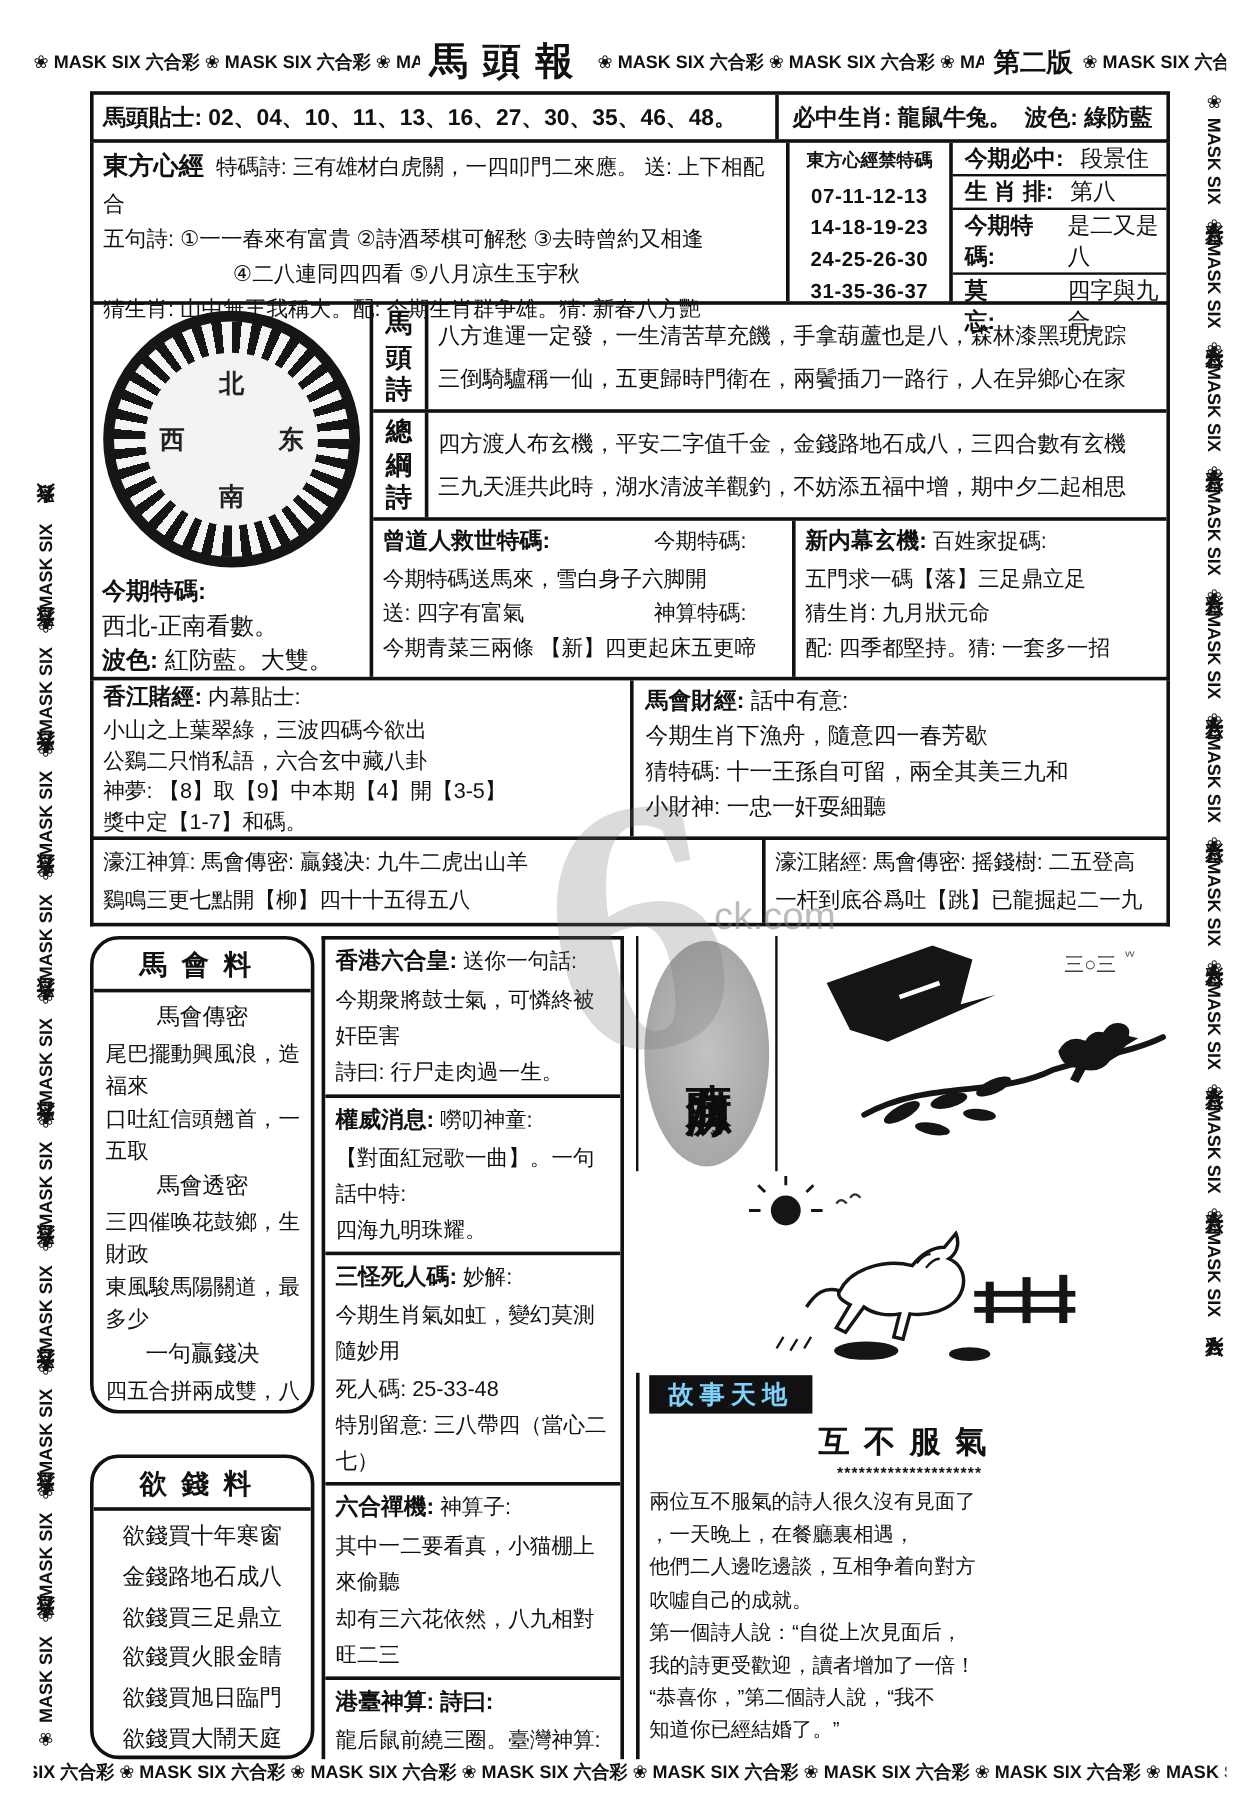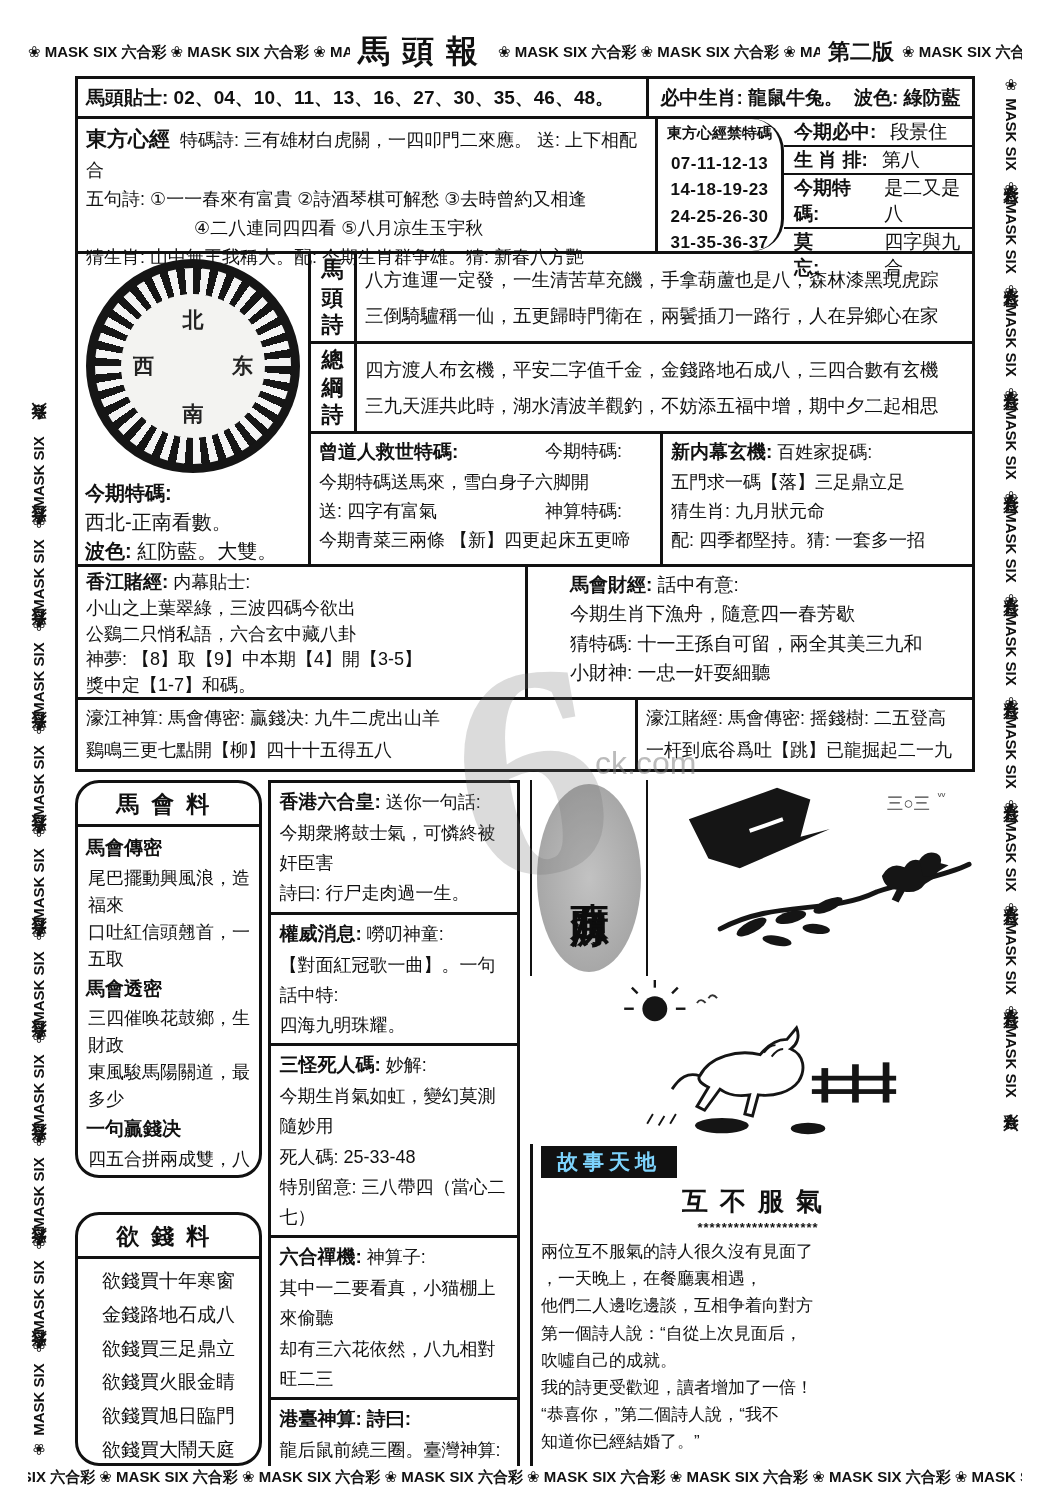--- a/index.html
+++ b/index.html
@@ -16,21 +16,21 @@
   .edition{font-size:22px;font-weight:900;flex:0 0 auto;}
   
   .frame{position:absolute;left:75px;top:76px;width:900px;height:1384px;}
   .tips{height:37px;border:3px solid #111;display:flex;align-items:center;font-weight:bold;font-size:19px;}
   .tips-left{width:552px;padding:0 8px;border-right:3px solid #111;height:100%;display:flex;align-items:center;}
   .tips-right{flex:1;display:flex;justify-content:space-around;padding:0 6px;}
   .row2{height:135px;display:flex;border:3px solid #111;border-top:none;box-sizing:border-box;}
   .df{width:580px;border-right:3px solid #111;padding:3px 8px;font-size:18px;line-height:1.62;box-sizing:border-box;}
   .df .t{font-weight:900;font-size:21px;margin-right:10px;}
   .df .ind{padding-left:108px;}
-  .jin{width:126px;border-right:3px solid #111;text-align:center;font-size:15.5px;padding-top:5px;box-sizing:border-box;font-weight:bold;border-radius:32px;}
+  .jin{width:136px;border-right:3px solid #111;text-align:center;font-size:15.5px;padding-top:5px;box-sizing:border-box;font-weight:bold;}
   .jin .jt{font-size:15px;margin-bottom:8px;}
   .jin .jr{font-size:17px;letter-spacing:0.5px;line-height:1.55;}
   .bz{flex:1;display:flex;flex-direction:column;font-size:19px;}
   .bzr{flex:1;display:flex;align-items:center;padding-left:10px;border-bottom:2px solid #111;gap:14px;}
   .bzr:last-child{border-bottom:none;}
   .bzl{font-weight:bold;}
   .row3{height:313px;display:flex;border:3px solid #111;border-top:none;box-sizing:border-box;}
   .left3{width:233px;border-right:3px solid #111;box-sizing:border-box;padding:3px;}
   .compass{position:relative;width:196px;height:196px;margin:2px auto 6px;border-radius:50%;
            border:9px solid #161616;background:repeating-conic-gradient(#161616 0deg 5deg,#f4f4f4 5deg 10deg);}
@@ -47,31 +47,31 @@
   .plabel{width:46px;border-right:3px solid #111;font-size:22px;font-weight:bold;display:flex;align-items:center;justify-content:center;
           text-align:center;word-break:break-all;line-height:1.25;padding:2px;box-sizing:border-box;}
   .ptext{flex:1;padding:2px 8px;font-size:18.5px;display:flex;flex-direction:column;justify-content:space-evenly;}
   .brow{flex:1;display:flex;font-size:18px;justify-content:center;}
   .zeng{width:352px;border-right:3px solid #111;padding:3px 8px;line-height:1.62;box-sizing:border-box;}
   .nei{flex:1;padding:3px 8px;line-height:1.62;}
   .split{display:flex;justify-content:space-between;padding-right:30px;}
   .secb{font-weight:900;font-size:19px;}
   .row4{height:133px;display:flex;border:3px solid #111;border-top:none;box-sizing:border-box;}
   .xj{width:450px;border-right:3px solid #111;padding:2px 8px;font-size:18px;line-height:1.42;box-sizing:border-box;}
-  .mc{flex:1;padding:3px 10px;font-size:19px;line-height:1.55;margin-left:32px;}
+  .mc{flex:1;padding:3px 10px;font-size:19px;line-height:1.55;}
   .row5{height:72px;display:flex;border:3px solid #111;border-top:none;box-sizing:border-box;font-size:18px;}
   .hs{width:560px;border-right:3px solid #111;padding:3px 8px;line-height:1.75;box-sizing:border-box;}
   .hdj{flex:1;padding:3px 8px;line-height:1.75;}
   
   .main{height:694px;display:flex;padding-top:8px;box-sizing:border-box;}
   .colL{width:252px;display:flex;flex-direction:column;gap:20px;}
   .rbox{border:3px solid #111;border-radius:24px;overflow:hidden;background:#fff;}
   .rtitle{font-size:23px;font-weight:bold;text-align:center;letter-spacing:12px;padding:6px 0 4px;border-bottom:3px solid #111;}
   .rbody{padding:5px 8px;font-size:18px;line-height:1.5;}
-  .rh{font-weight:bold;font-size:19px;padding:2px 0;}
+  .rh{text-align:center;font-weight:normal;font-size:19px;padding:2px 0;}
   .rl{padding-left:2px;}
   .box2{margin-top:14px;flex:1;}
   .box2 .rl{padding-left:16px;line-height:1.78;font-size:19px;}
   .colM{width:336px;margin-left:6px;border-left:3px solid #111;border-right:3px solid #111;border-top:3px solid #111;
         display:flex;flex-direction:column;box-sizing:border-box;overflow:hidden;}
   .sec{padding:3px 8px;border-bottom:3px solid #111;font-size:18px;line-height:1.68;}
   .sec:last-child{border-bottom:none;}
   .colR{flex:1;padding-left:10px;display:flex;flex-direction:column;box-sizing:border-box;}
   .bafrow{display:flex;height:196px;gap:33px;}
   .bafwrap{border-left:2px solid #111;border-right:2px solid #111;padding:0 5px;display:flex;align-items:center;}
@@ -346,22 +346,22 @@
             <path d="M40 150 l6 -10 M52 152 l6 -10 M64 150 l6 -10" stroke="#151515" stroke-width="2"></path>
           </svg>
         </div>
         <div class="storybox">
           <div class="storyhdr">故事天地</div>
           <div class="stitle">互不服氣</div>
           <div class="stars">********************</div>
           <div class="sline">兩位互不服氣的詩人很久沒有見面了</div>
           <div class="sline">，一天晚上，在餐廳裏相遇，</div>
           <div class="sline">他們二人邊吃邊談，互相争着向對方</div>
+          <div class="sline">吹噓自己的成就。</div>
           <div class="sline">第一個詩人說：“自從上次見面后，</div>
-          <div class="sline">吹噓自己的成就。</div>
           <div class="sline">我的詩更受歡迎，讀者增加了一倍！</div>
           <div class="sline">“恭喜你，”第二個詩人說，“我不</div>
           <div class="sline">知道你已經結婚了。”</div>
         </div>
       </div>
 
     </div>
   </div>
 </div>
 

